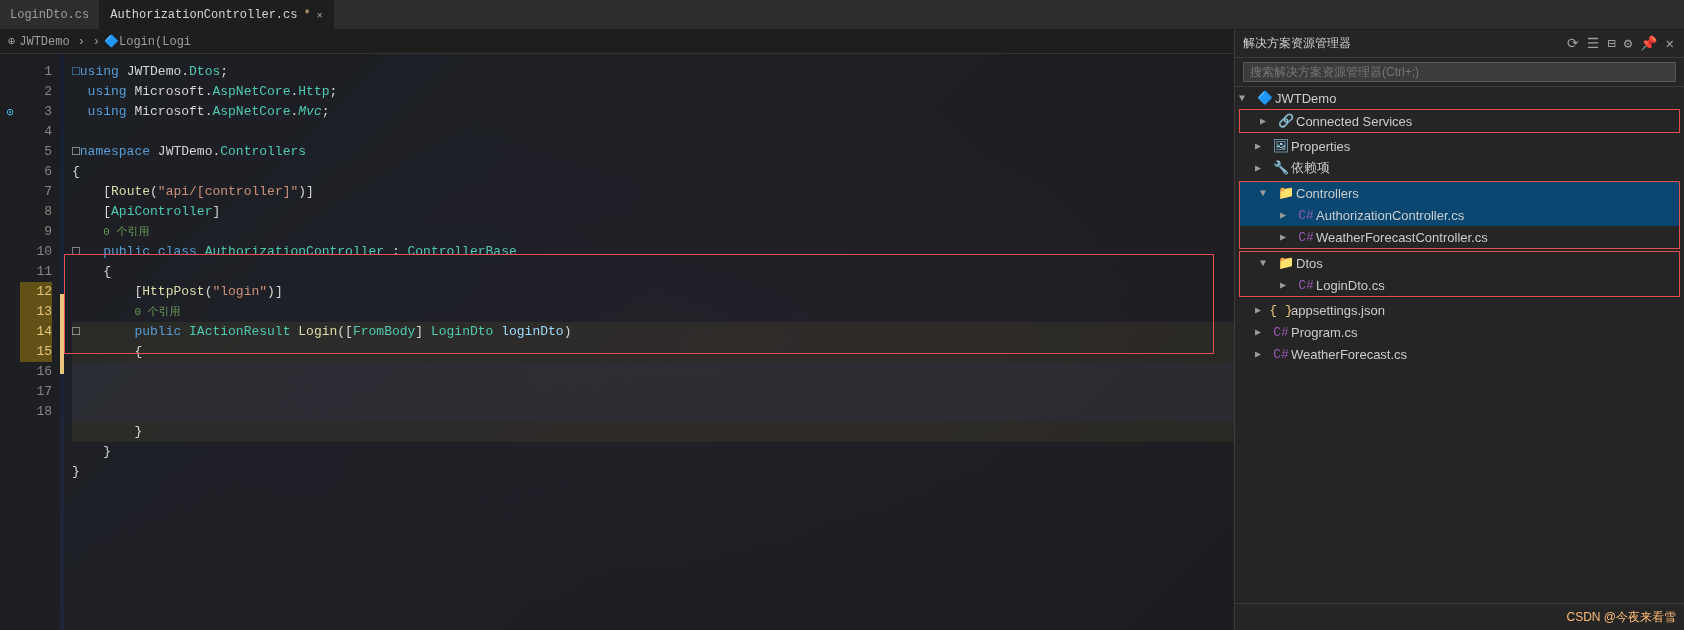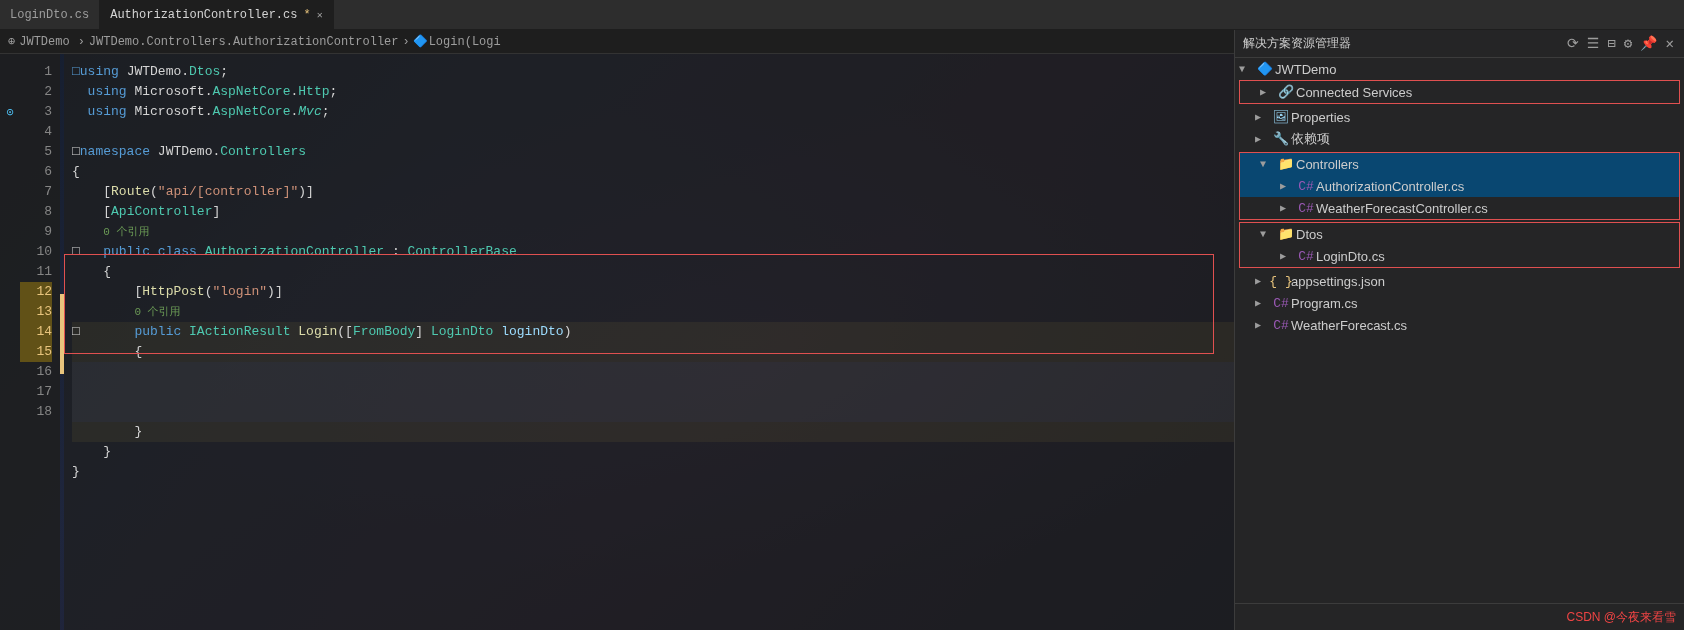--- a/index.html
+++ b/index.html
@@ -302,21 +302,20 @@
 </div>
 
 <div class="main-layout">
 
   <div class="editor-area">
 
     <div class="breadcrumb-bar">
       <span>⊕</span>
       <span class="sep">JWTDemo</span>
       <span class="sep">›</span>
-      <span>JWTDemo.Controllers.AuthorizationController</span>
       <span class="sep">›</span>
       <span>🔷</span>
       <span>Login(Logi</span>
     </div>
 
     <div class="code-editor">
       <div class="anime-bg"></div>
       <div class="bg-overlay"></div>
 
       <div class="left-indicator">
@@ -423,20 +422,23 @@
       <div class="sidebar-toolbar">
         <span class="tool-btn">⟳</span>
         <span class="tool-btn">☰</span>
         <span class="tool-btn">⊟</span>
         <span class="tool-btn">⚙</span>
         <span class="tool-btn">📌</span>
         <span class="tool-btn">✕</span>
       </div>
     </div>
 
+    <div class="search-bar">
+      <input type="text" placeholder="搜索解决方案资源管理器(Ctrl+;)" style="">
+    </div>
 
 
     <div class="tree-view">
 
       <div class="tree-item" style="padding-left:4px;">
         <span class="arrow">▼</span>
         <span class="icon icon-project">🔷</span>
         <span class="label">JWTDemo</span>
       </div>
 
@@ -508,16 +510,16 @@
 
       <div class="tree-item" style="padding-left:20px;">
         <span class="arrow">▶</span>
         <span class="icon icon-cs">C#</span>
         <span class="label">WeatherForecast.cs</span>
       </div>
 
     </div>
 
     <div style="padding: 4px 8px; background:#252526; text-align:right; border-top:1px solid #3c3c3c;">
-      <span style="color:#ef4444; font-size:12px; font-family:'Microsoft YaHei',sans-serif;">CSDN @今夜来看雪</span>
+      <span style="color:#fdba74; font-size:12px; font-family:'Microsoft YaHei',sans-serif;">CSDN @今夜来看雪</span>
     </div>
   </div>
 </div>
 
 </body></html>

